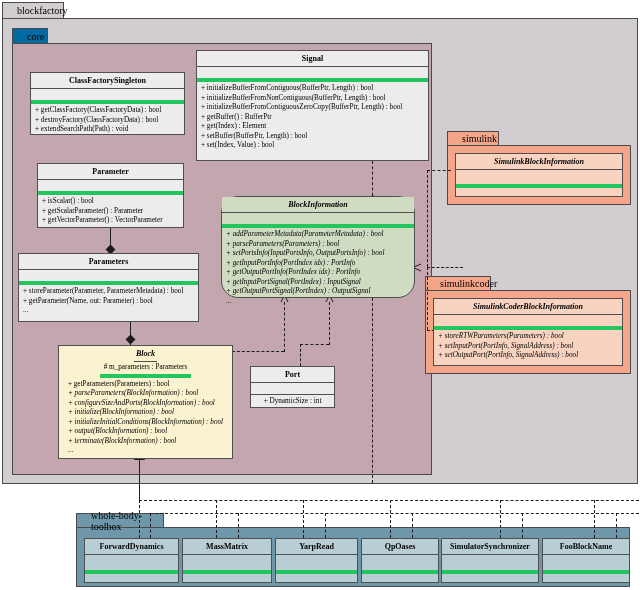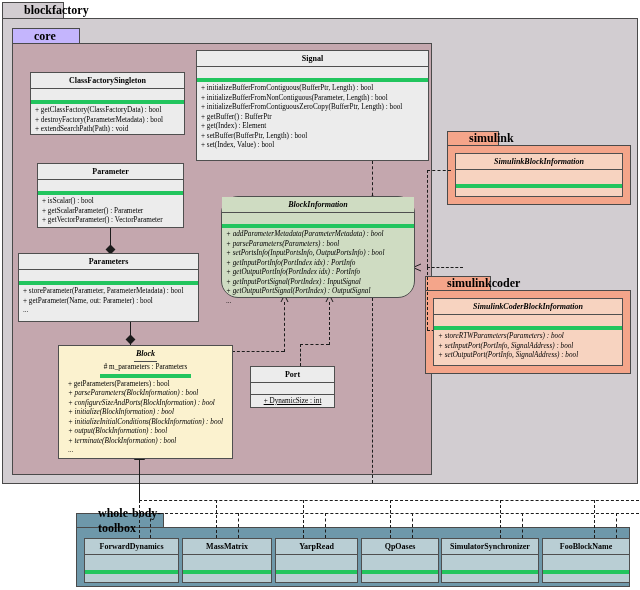--- a/index.html
+++ b/index.html
@@ -6,30 +6,30 @@
   body{
     width:640px;height:590px;position:relative;overflow:hidden;
     background:#ffffff;
     font-family:"Liberation Serif", serif;
     font-size:7.2px;color:#000;
   }
   
   .pkg-tab{
     position:absolute;box-sizing:border-box;
     border:1px solid #4a4a4a;display:flex;align-items:center;
-    padding-left:21px;font-weight:bold;font-size:12px;
+    padding-left:14px;font-weight:normal;font-size:10px;
   }
   .pkg-body{
     position:absolute;box-sizing:border-box;
     border:1px solid #4a4a4a;
   }
   #pkg-blockfactory-tab{left:2px;top:2px;width:62px;height:17px;background:#d2cdd1;}
   #pkg-blockfactory-body{left:2px;top:18px;width:636px;height:466px;background:#d2cdd1;}
 
-  #pkg-core-tab{left:12px;top:28px;width:68px;height:16px;background:#c4b5fd;}
+  #pkg-core-tab{left:12px;top:28px;width:36px;height:16px;background:#0369a1;}
   #pkg-core-body{left:12px;top:43px;width:420px;height:432px;background:#c4a7ae;}
 
   #pkg-simulink-tab{left:447px;top:131px;width:52px;height:15px;background:#f4a58a;}
   #pkg-simulink-body{left:447px;top:145px;width:184px;height:60px;background:#f4a58a;}
 
   #pkg-simulinkcoder-tab{left:425px;top:276px;width:66px;height:15px;background:#f4a58a;}
   #pkg-simulinkcoder-body{left:425px;top:290px;width:206px;height:84px;background:#f4a58a;}
 
   #pkg-wbt-tab{left:76px;top:513px;width:88px;height:15px;background:#6e98aa;}
   #pkg-wbt-body{left:76px;top:527px;width:554px;height:60px;background:#6e98aa;}
@@ -45,21 +45,21 @@
     padding:3px 2px;border-bottom:1px solid #4f4f4f;
     background:inherit;
   }
   .cls .attrs{
     border-bottom:4px solid #22c55e;min-height:9px;padding:1px 4px;
   }
   .cls .ops{padding:2px 4px;flex:1;}
   .cls .row{white-space:nowrap;line-height:1.32;}
   .abstract .name{font-style:italic;}
   .it{font-style:italic;}
-  .ul{text-decoration:underline;}
+  .ul{}
   .green{background:#cfdcc2;border-radius:17px;}
   .yellow{background:#fbf2cf;}
   .orange{background:#f7d3c0;font-style:italic;}
   .blue{background:#b9ced4;}
 
   
   .ln{position:absolute;background:#1c1c1c;}
   .vl{width:1px;}
   .dvl{position:absolute;width:0;border-left:1px dashed #1c1c1c;}
   .dhl{position:absolute;height:0;border-top:1px dashed #1c1c1c;}
@@ -155,31 +155,31 @@
 <div class="dvl" style="left:500px;top:500px;height:38px;"></div>
 <div class="dvl" style="left:522px;top:513px;height:25px;"></div>
 <div class="dvl" style="left:594px;top:500px;height:38px;"></div>
 <div class="dvl" style="left:616px;top:513px;height:25px;"></div>
 
 <div class="cls" style="left:30px;top:72px;width:155px;height:63px;">
   <div class="name">ClassFactorySingleton</div>
   <div class="attrs"></div>
   <div class="ops">
     <div class="row">+ getClassFactory(ClassFactoryData) : bool</div>
-    <div class="row">+ destroyFactory(ParameterMetadata) : bool</div>
+    <div class="row">+ destroyFactory(ClassFactoryData) : bool</div>
     <div class="row">+ extendSearchPath(Path) :  void</div>
   </div>
 </div>
 
 <div class="cls" style="left:196px;top:50px;width:233px;height:111px;">
   <div class="name">Signal</div>
   <div class="attrs"></div>
   <div class="ops">
     <div class="row">+ initializeBufferFromContiguous(BufferPtr, Length) : bool</div>
-    <div class="row">+ initializeBufferFromNonContiguous(Parameter, Length) : bool</div>
+    <div class="row">+ initializeBufferFromNonContiguous(BufferPtr, Length) : bool</div>
     <div class="row">+ initializeBufferFromContiguousZeroCopy(BufferPtr, Length) : bool</div>
     <div class="row">+ getBuffer() : BufferPtr</div>
     <div class="row">+ get(Index) : Element</div>
     <div class="row">+ setBuffer(BufferPtr, Length) : bool</div>
     <div class="row">+ set(Index, Value) : bool</div>
   </div>
 </div>
 
 <div class="cls" style="left:37px;top:163px;width:147px;height:65px;">
   <div class="name">Parameter</div>

